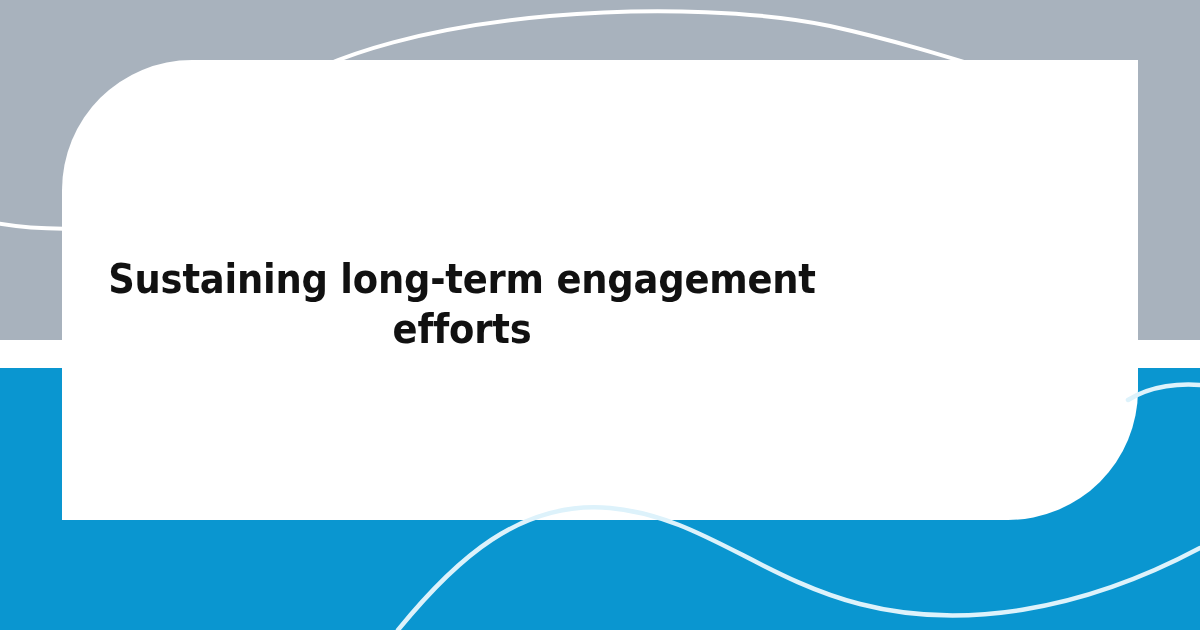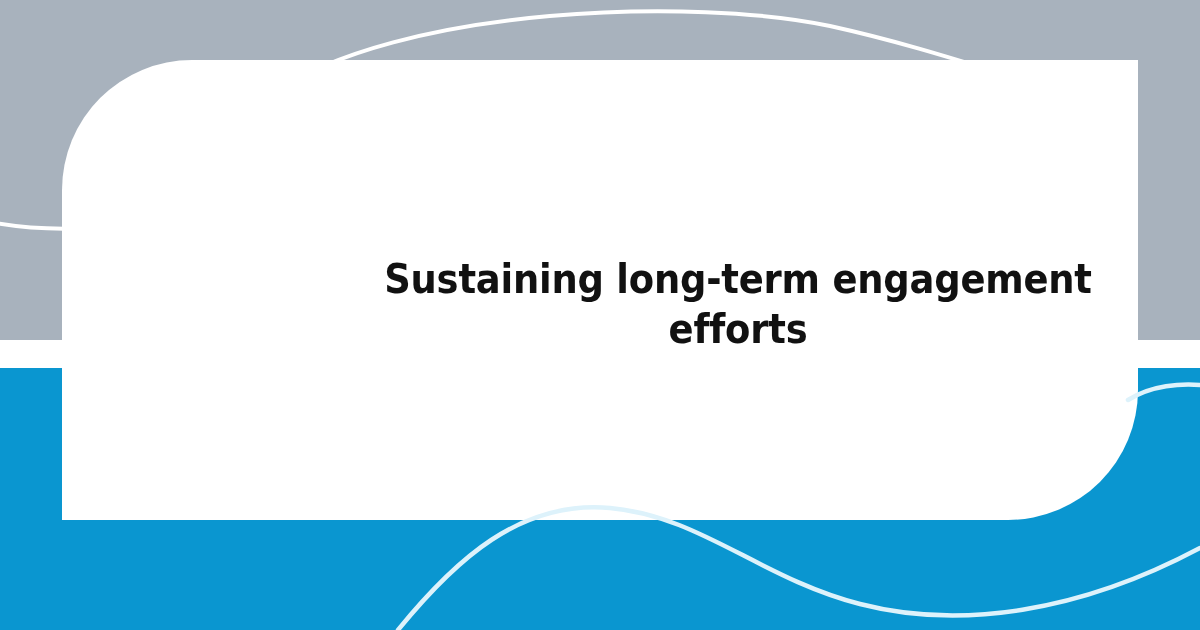--- a/index.html
+++ b/index.html
@@ -73,21 +73,21 @@
   
   #headline-wrap {
     position: absolute;
     left: 62px;
     top: 60px;
     width: 1076px;
     height: 460px;
     z-index: 5;
     display: flex;
     align-items: center;
-    justify-content: flex-end;
+    justify-content: flex-start;
   }
   #headline {
     margin: 0;
     width: 800px;
     text-align: center;
     font-family: "DejaVu Sans Condensed", "Liberation Sans Narrow", "Liberation Sans", sans-serif;
     font-size: 41px;
     line-height: 50px;
     font-weight: bold;
     color: #111111;

